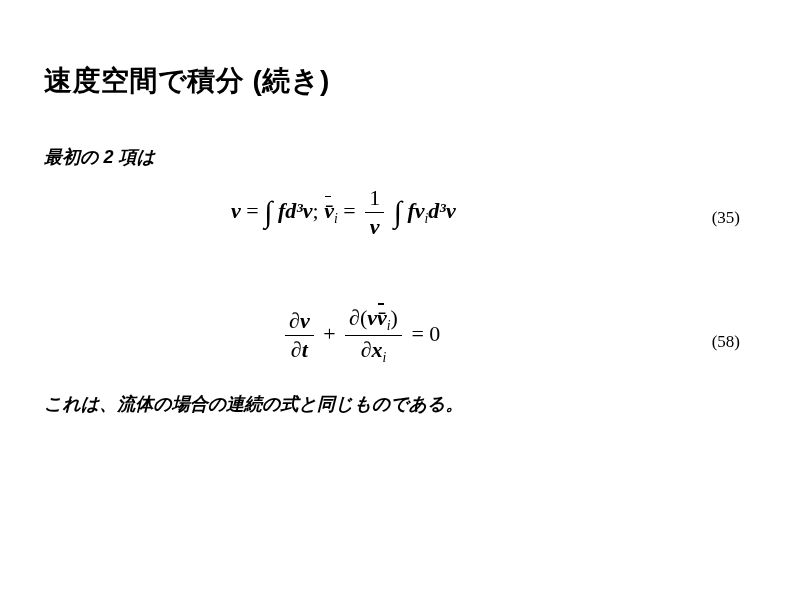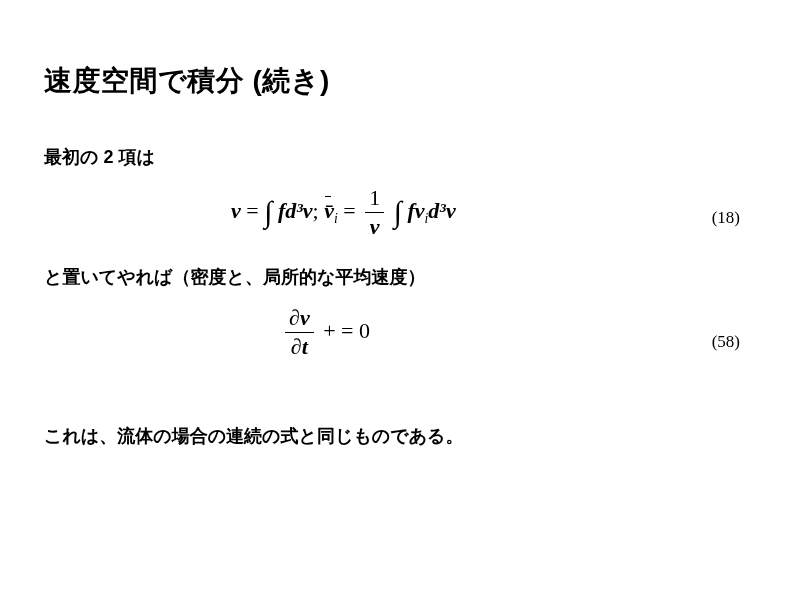--- a/index.html
+++ b/index.html
@@ -29,24 +29,25 @@
     font-size: 28px;
     letter-spacing: 0.5px;
     white-space: nowrap;
   }
   .body-line {
     position: absolute;
     font-family: "Liberation Sans", sans-serif;
     font-weight: bold;
     font-size: 18px;
     white-space: nowrap;
+    font-style: italic;
   }
   .line-1 { left: 44px; top: 145px; }
   .line-2 { left: 44px; top: 265px; }
-  .line-3 { left: 44px; top: 392px; margin-top: 32px; }
+  .line-3 { left: 44px; top: 392px; }
 
   .equation {
     position: absolute;
     font-family: "Liberation Serif", serif;
     white-space: nowrap;
     margin-left: 16px;
   }
   .eq-35 { left: 215px; top: 185px; }
   .eq-36 { left: 265px; top: 305px; }
 
@@ -128,31 +129,34 @@
       <span class="op">=</span>
       <span class="frac">
         <span class="top op">1</span>
         <span class="bot mi-b">ν</span>
       </span>
       <span class="intg">∫</span>
       <span class="mi-b">f</span><span class="mi-b">v</span><sub class="sm">i</sub><span class="mi-b">d³v</span>
     </span>
   </div>
 
-  <div class="eq-num num-35">(18)</div>
+  <div class="eq-num num-35">(35)</div>
 
-  <div class="body-line line-2">と置いてやれば（密度と、局所的な平均速度）</div>
 
   <div class="equation eq-36">
     <span class="row">
       <span class="frac">
         <span class="top mi-b"><span class="op">∂</span><span class="mi-b">ν</span></span>
         <span class="bot"><span class="op">∂</span><span class="mi-b">t</span></span>
       </span>
       <span class="op">+</span>
+      <span class="frac">
+        <span class="top"><span class="op">∂</span><span class="op">(</span><span class="mi-b">ν</span><span class="bar-wrap"><span class="mi-b">v̄</span></span><sub class="sm">i</sub><span class="op">)</span></span>
+        <span class="bot"><span class="op">∂</span><span class="mi-b">x</span><sub class="sm">i</sub></span>
+      </span>
       <span class="op">=</span>
       <span class="op">0</span>
     </span>
   </div>
 
   <div class="eq-num num-36">(58)</div>
 
   <div class="body-line line-3">これは、流体の場合の連続の式と同じものである。</div>
 
 </div>

